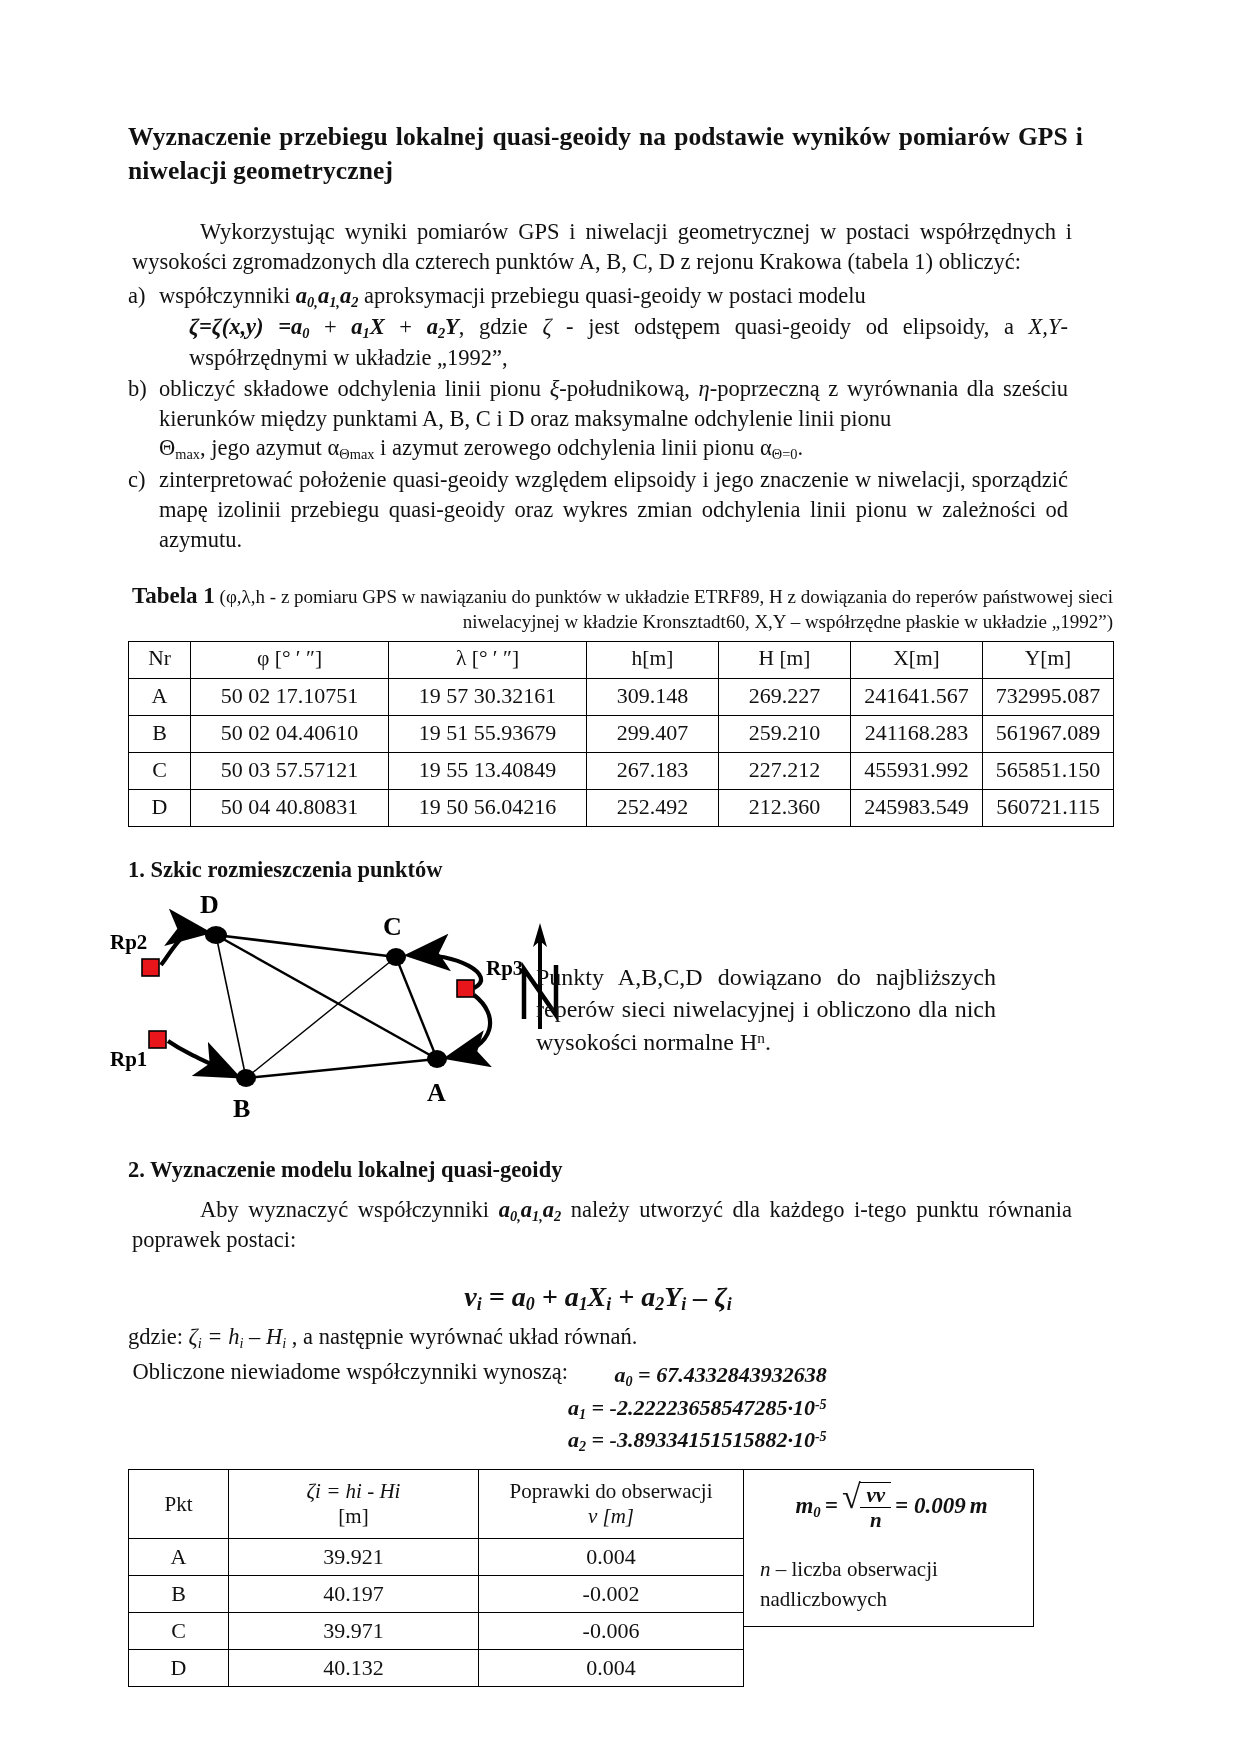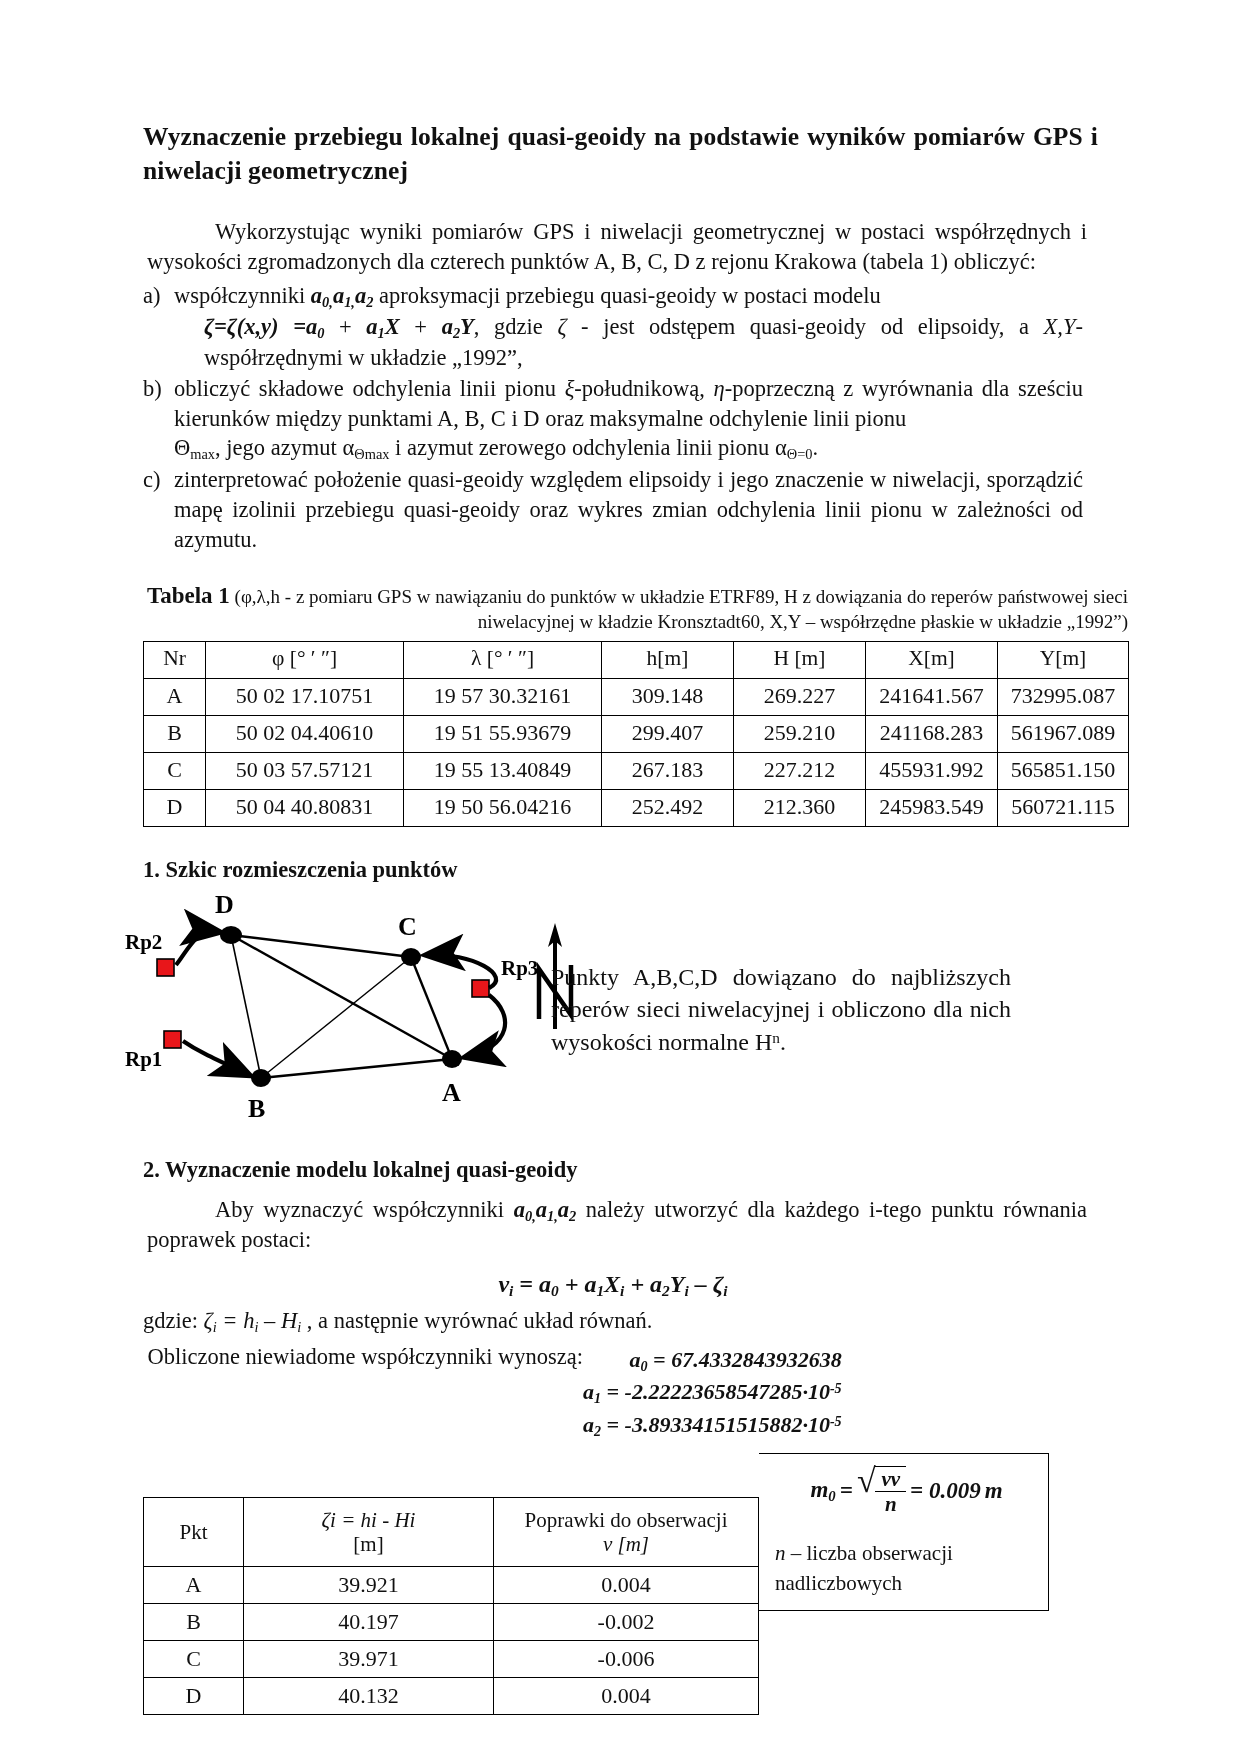--- a/index.html
+++ b/index.html
@@ -17,21 +17,21 @@
   }
   .page {
     position: absolute;
     left: 0; top: 0;
     width: 1240px;
     height: 1754px;
     background: #fff;
   }
   .content {
     position: absolute;
-    left: 143px;
+    left: 128px;
     top: 120px;
     width: 1000px;
   }
 
   
   .doc-title {
     font-size: 25.5px;
     font-weight: bold;
     line-height: 1.32;
     letter-spacing: 0.1px;
@@ -138,24 +138,24 @@
     width: 460px;
     font-size: 24px;
     line-height: 1.36;
     text-align: justify;
     text-align-last: left;
   }
 
   
   .formula-center {
     text-align: center;
-    font-size: 24px;
+    font-size: 28px;
     font-weight: bold;
     font-style: italic;
-    margin: 16px 0 8px 0;
+    margin: 26px 0 8px 0;
     width: 940px;
   }
   .gdzie-line {
     font-size: 22.5px;
     margin: 6px 0 0 0;
   }
   .coef-row {
     display: flex;
     align-items: flex-start;
     font-size: 22.5px;
@@ -176,21 +176,20 @@
   .bottom-wrap {
     display: flex;
     align-items: flex-start;
     margin-top: 12px;
     width: 985px;
   }
   table.res {
     border-collapse: collapse;
     table-layout: fixed;
     font-size: 22px;
-    margin-top: 44px;
   }
   table.res th, table.res td {
     border: 1.6px solid #000;
     text-align: center;
     padding: 3px 4px;
     font-weight: normal;
     height: 30px;
   }
   table.res col.r-pkt { width: 100px; }
   table.res col.r-zeta { width: 250px; }

